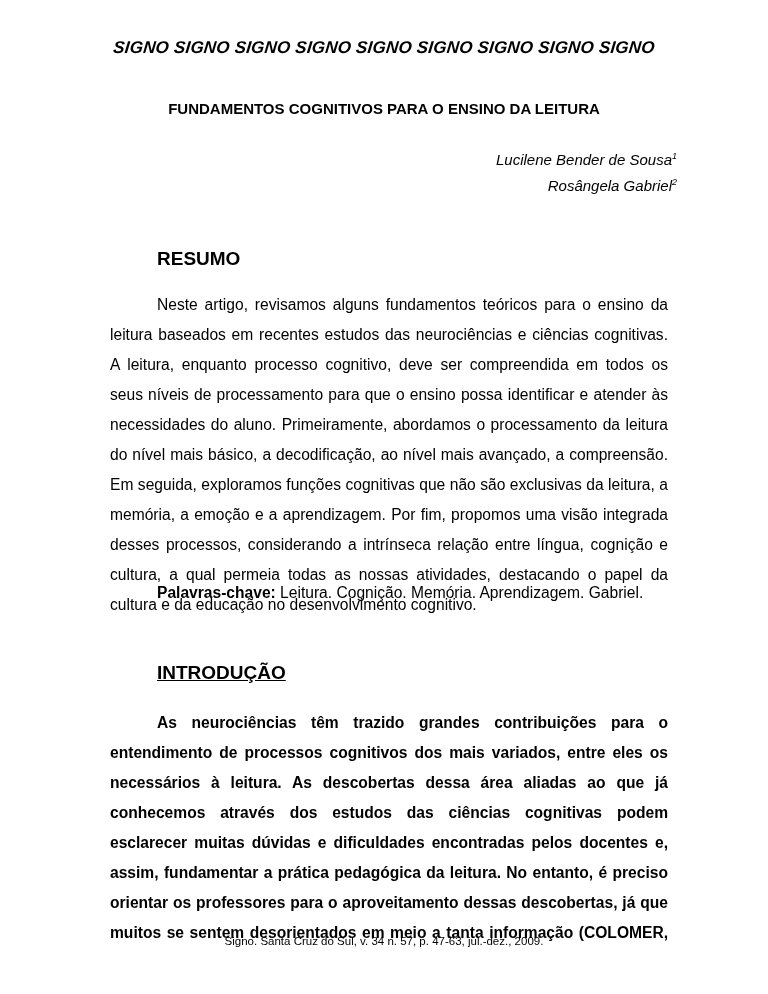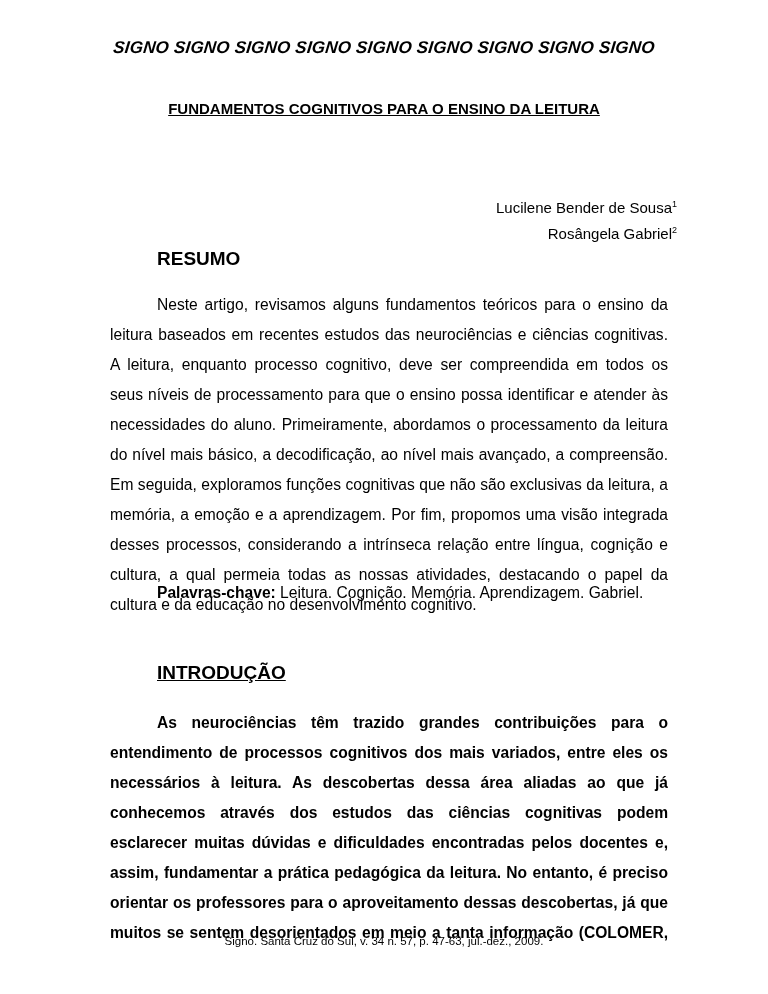--- a/index.html
+++ b/index.html
@@ -1,19 +1,19 @@
 <!DOCTYPE html>
 <html><head>
   <meta charset="utf-8">
   <style>
     html, body { margin: 0; padding: 0; background: #ffffff; }
     body { width: 768px; height: 994px; position: relative; overflow: hidden; color: #000; font-family: "Liberation Sans", sans-serif; }
     .running-head { position: absolute; top: 38px; left: 0; width: 768px; text-align: center; font-weight: bold; font-style: italic; font-size: 17px; letter-spacing: 0.2px; transform: skewX(-6deg); }
-    .title { position: absolute; top: 100px; left: 0; width: 768px; text-align: center; font-weight: bold; font-size: 15px; text-decoration: underline; }
-    .authors { position: absolute; top: 147px; right: 91px; text-align: right; font-size: 15px; line-height: 26px; margin-top: 48px; }
+    .title { position: absolute; top: 100px; left: 0; width: 768px; text-align: center; font-weight: bold; font-size: 15px; }
+    .authors { position: absolute; top: 147px; right: 91px; text-align: right; font-style: italic; font-size: 15px; line-height: 26px; }
     .authors sup { font-size: 9px; vertical-align: 6px; line-height: 0; }
     .heading { position: absolute; left: 157px; font-weight: bold; font-size: 19px; }
     .para { position: absolute; left: 110px; width: 558px; font-size: 15.6px; line-height: 30px; text-align: justify; }
     .para p { margin: 0; text-indent: 47px; }
     .keywords { position: absolute; top: 584px; left: 157px; font-size: 15.6px; }
     .keywords b { font-weight: bold; }
     .footer { position: absolute; top: 935px; left: 0; width: 768px; text-align: center; font-size: 11.5px; line-height: 13px; }
   </style>
 </head>
 <body>

